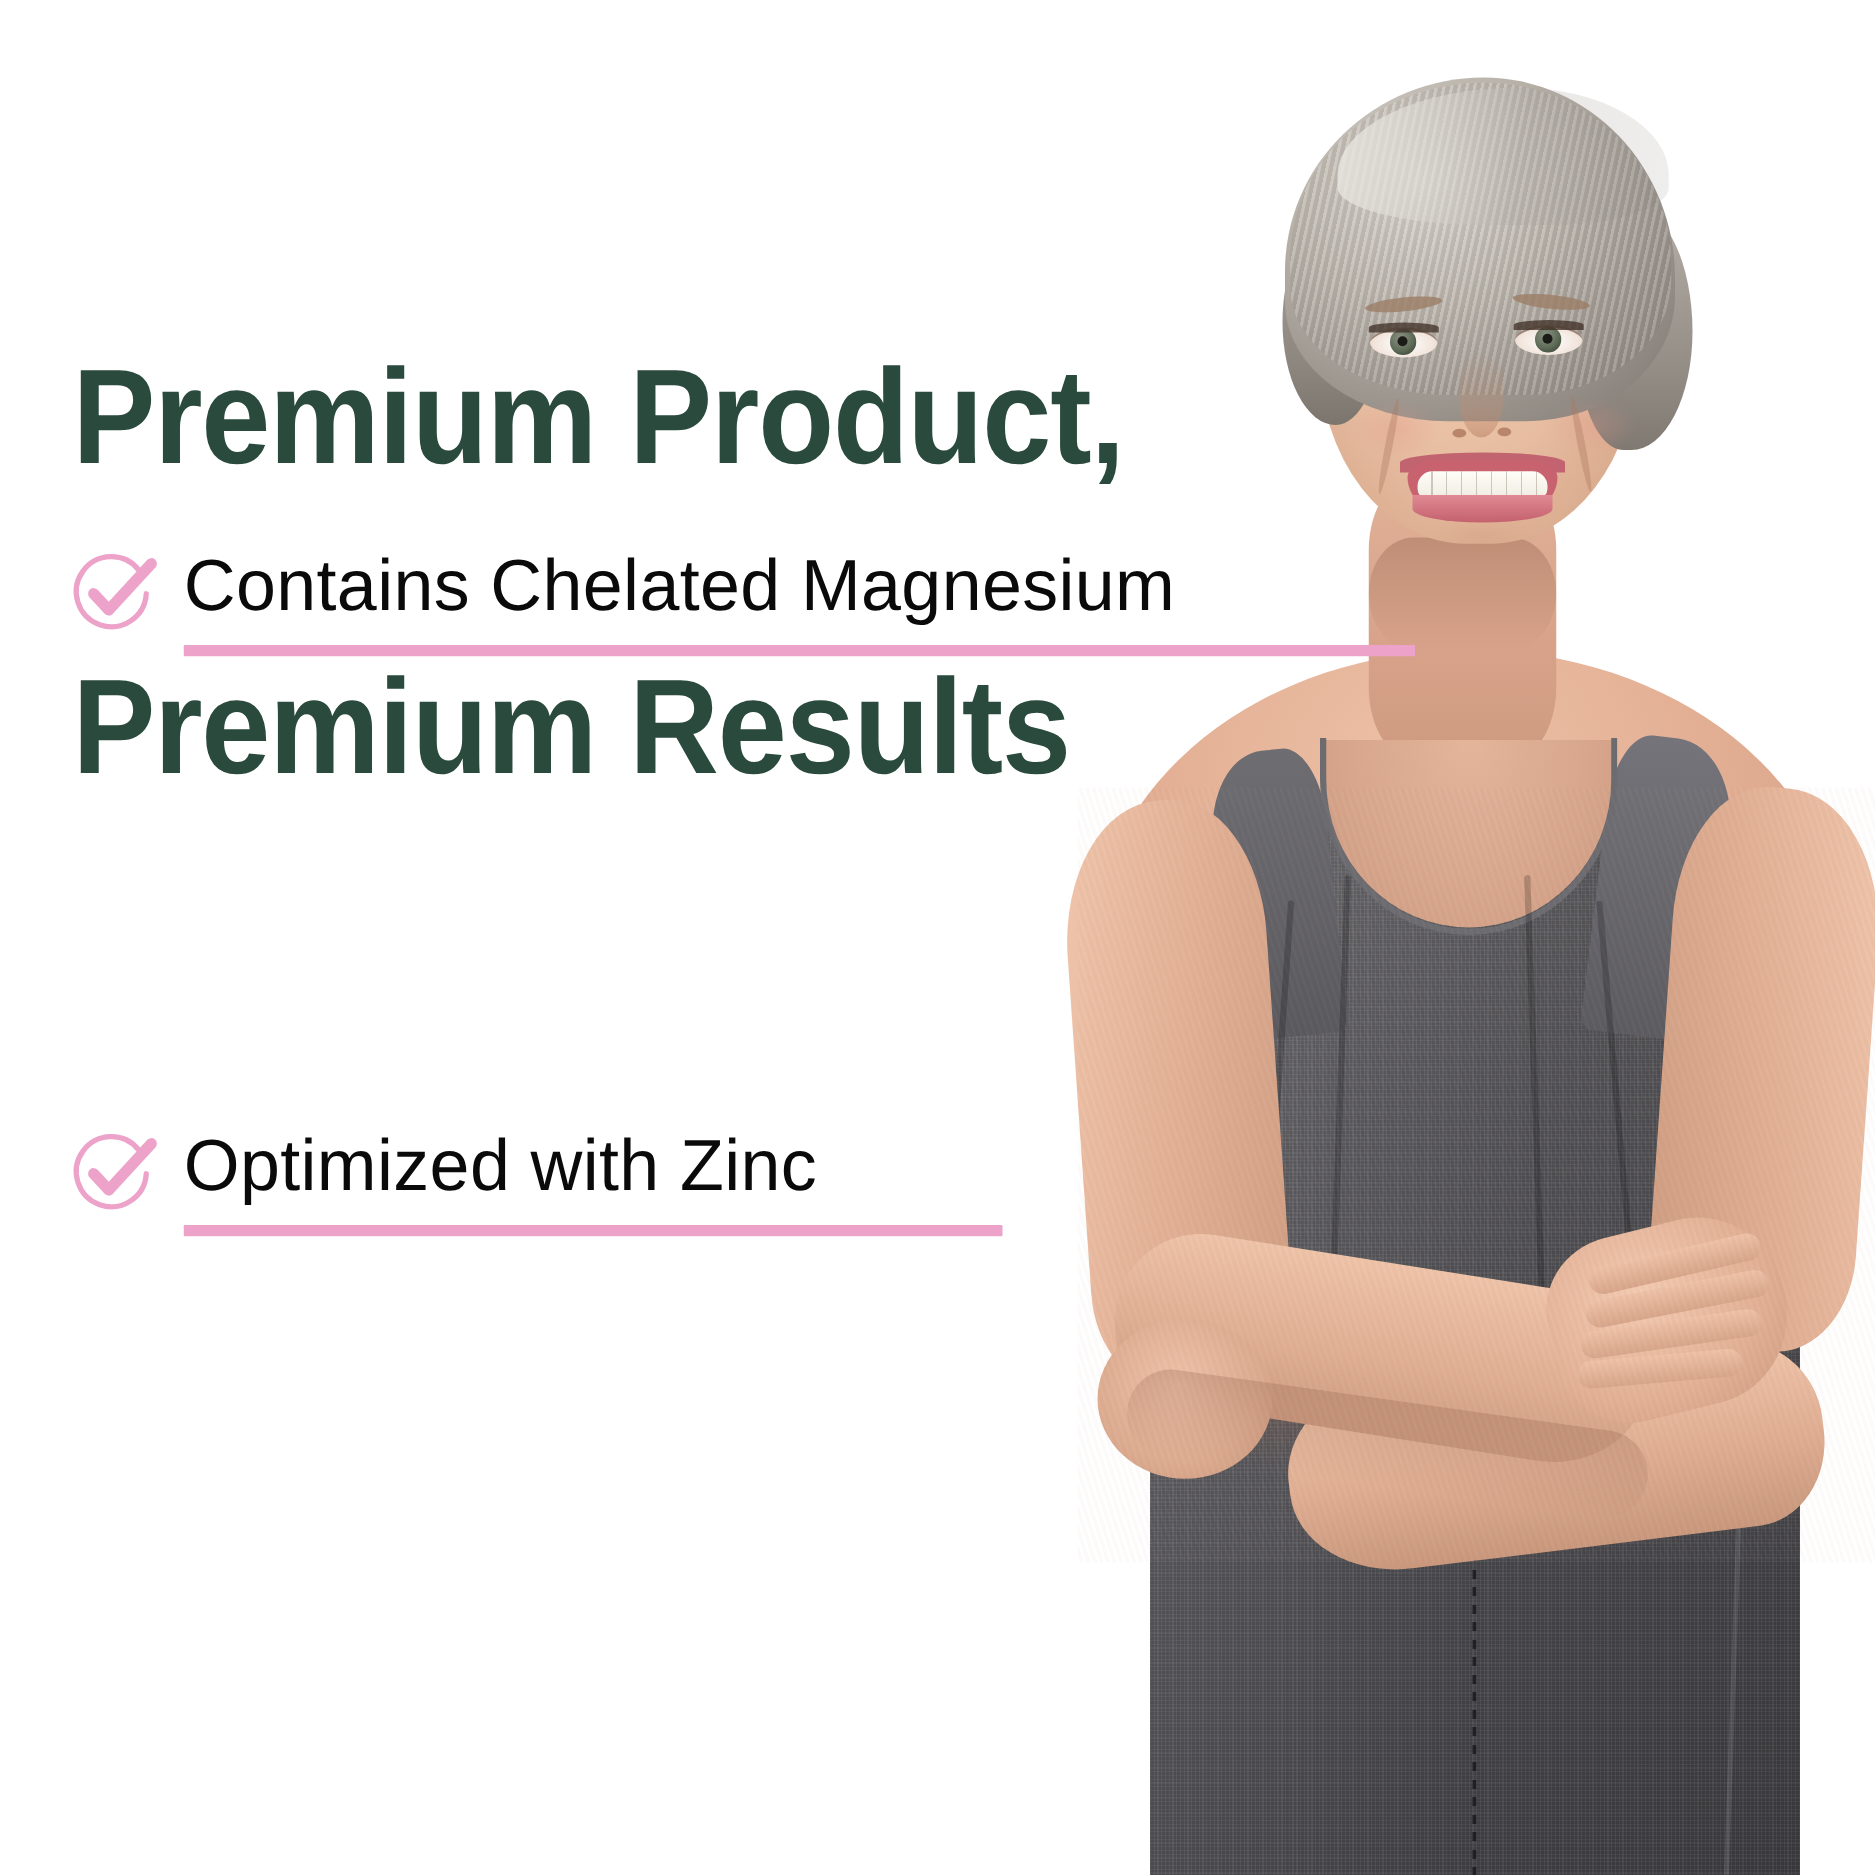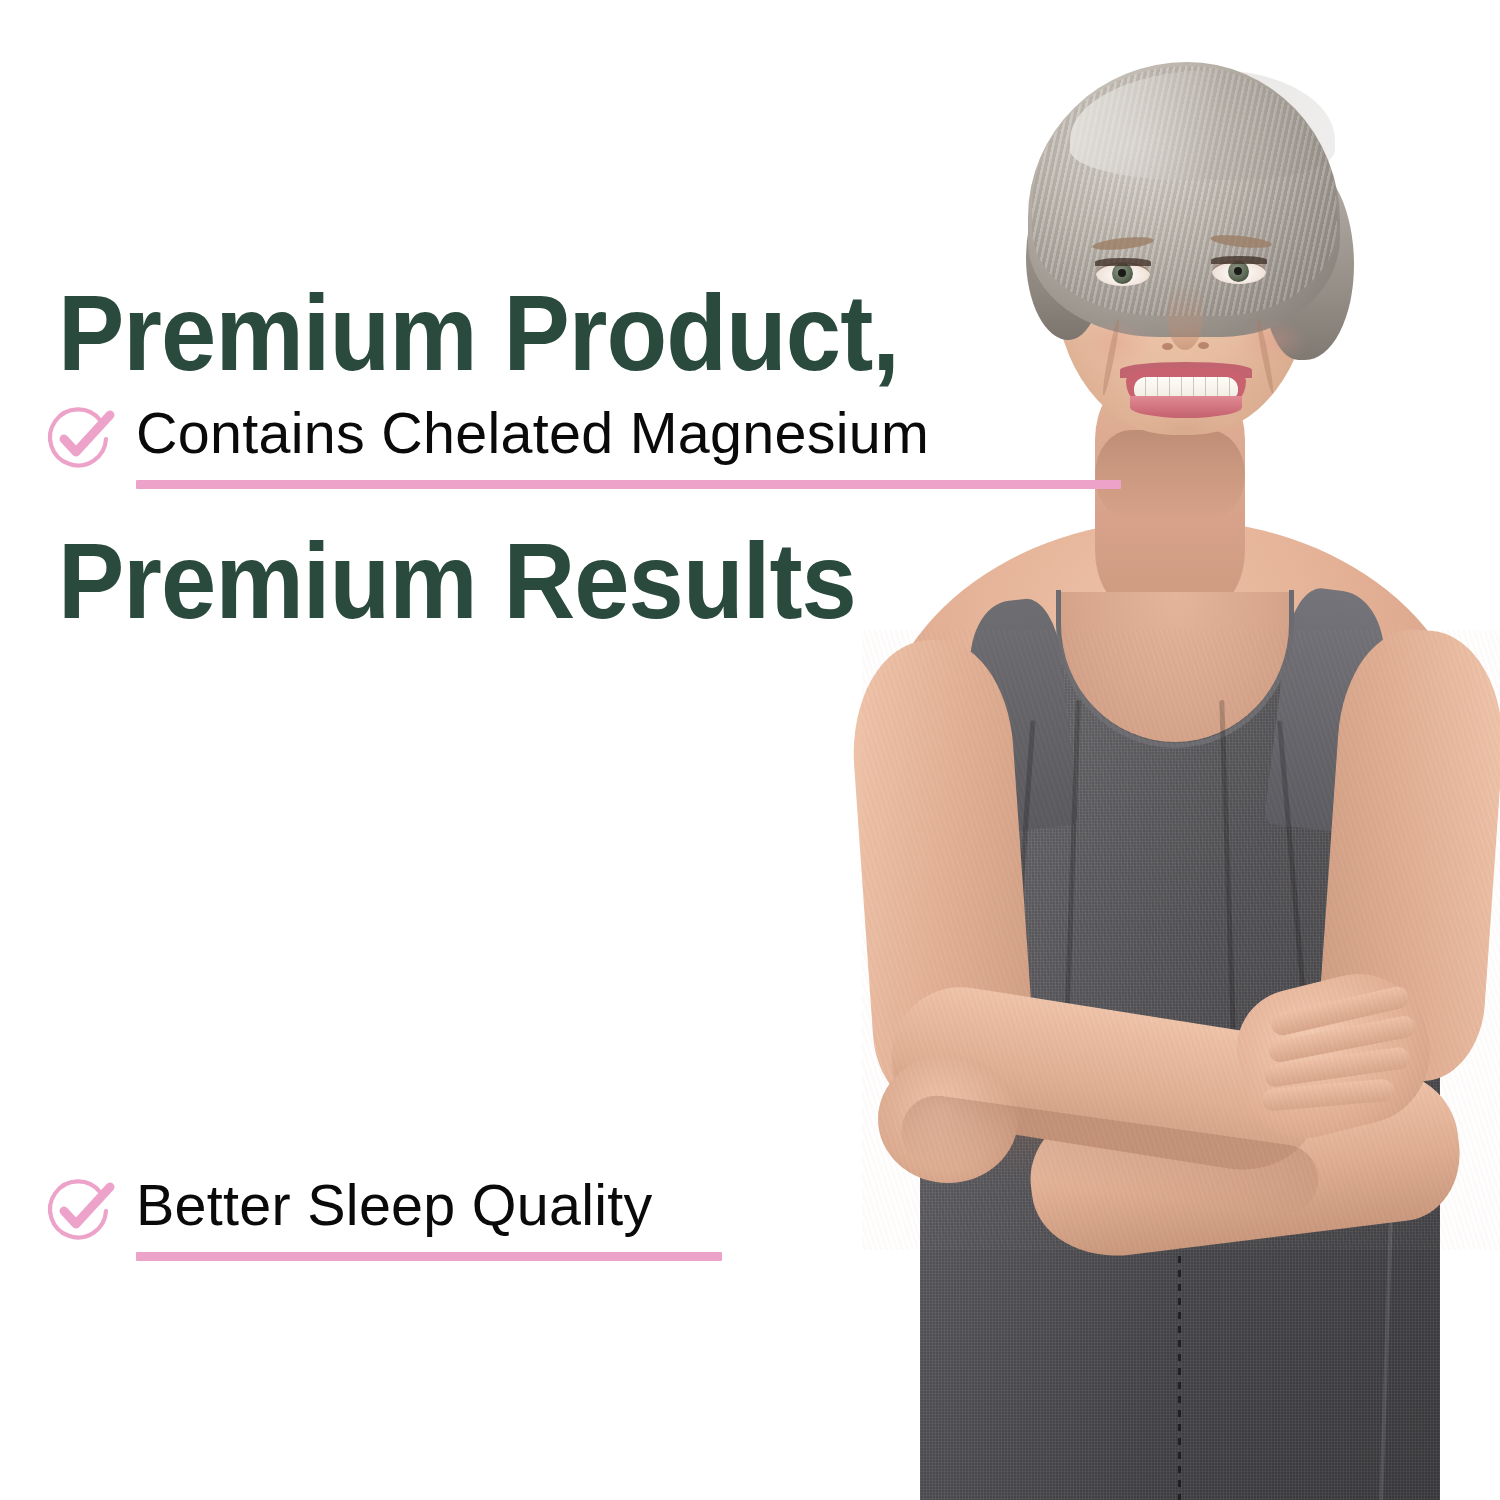--- a/index.html
+++ b/index.html
@@ -23,21 +23,21 @@
     letter-spacing:-1px;
     transform:scaleX(0.92);
     transform-origin:left top;
     white-space:pre-line;
     z-index:6;
   }
   .headline .hl-line{display:block;}
 
   
   .benefits{position:absolute;left:0;top:0;width:1500px;height:1500px;z-index:7;}
-  .benefit-row{position:absolute;left:0;width:1215px;height:110px;}
+  .benefit-row{position:absolute;left:11px;width:1215px;height:110px;margin-top:36px;}
 
   .check-icon{
     position:absolute;left:48px;top:2px;
     width:66px;height:66px;
     overflow:visible;
   }
   .check-icon svg{display:block;width:66px;height:66px;overflow:visible;}
 
   .benefit-label{
     position:absolute;left:136px;top:-6px;
@@ -401,27 +401,27 @@
           <path d="M52 14 A28 28 0 1 0 58 33" fill="none" stroke="#eda3c9" stroke-width="4.2" stroke-linecap="round"></path>
           <path d="M16 33 L28 46 L62 9" fill="none" stroke="#eda3c9" stroke-width="9" stroke-linecap="round" stroke-linejoin="round"></path>
         </svg>
       </span>
       <span class="benefit-label">Contains Chelated Magnesium</span>
       <span class="benefit-underline" style="width: 985px; background: rgb(237, 163, 201);"></span>
     </div>
 
 
 
-
-
-    <div class="benefit-row" style="top:1176px">
+    <div class="benefit-row" style="top:868px">
       <span class="check-icon">
         <svg viewBox="0 0 66 66" xmlns="http://www.w3.org/2000/svg">
           <path d="M52 14 A28 28 0 1 0 58 33" fill="none" stroke="#eda3c9" stroke-width="4.2" stroke-linecap="round"></path>
           <path d="M16 33 L28 46 L62 9" fill="none" stroke="#eda3c9" stroke-width="9" stroke-linecap="round" stroke-linejoin="round"></path>
         </svg>
       </span>
-      <span class="benefit-label">Better Sleep Quality</span>
-      <span class="benefit-underline" style="width: 586px; background: rgb(237, 163, 201);"></span>
+      <span class="benefit-label">Optimized with Zinc</span>
+      <span class="benefit-underline" style="width: 655px; background: rgb(237, 163, 201);"></span>
     </div>
+
+
 
   </div>
 </div>
 
 </body></html>

